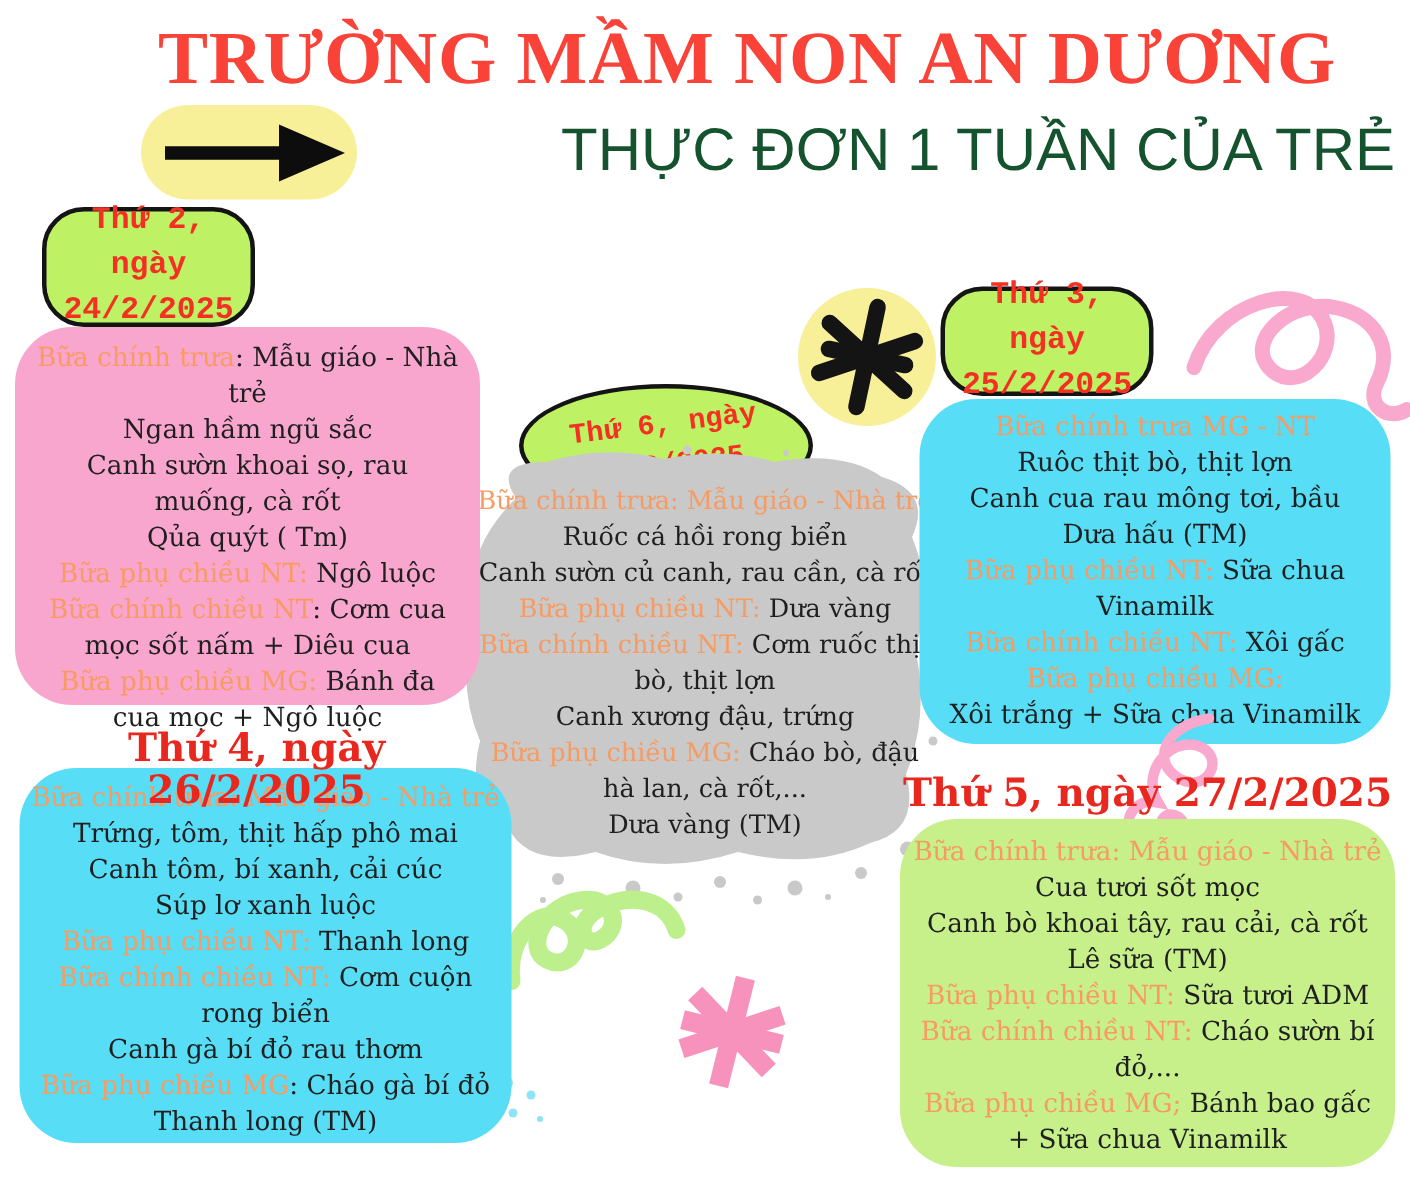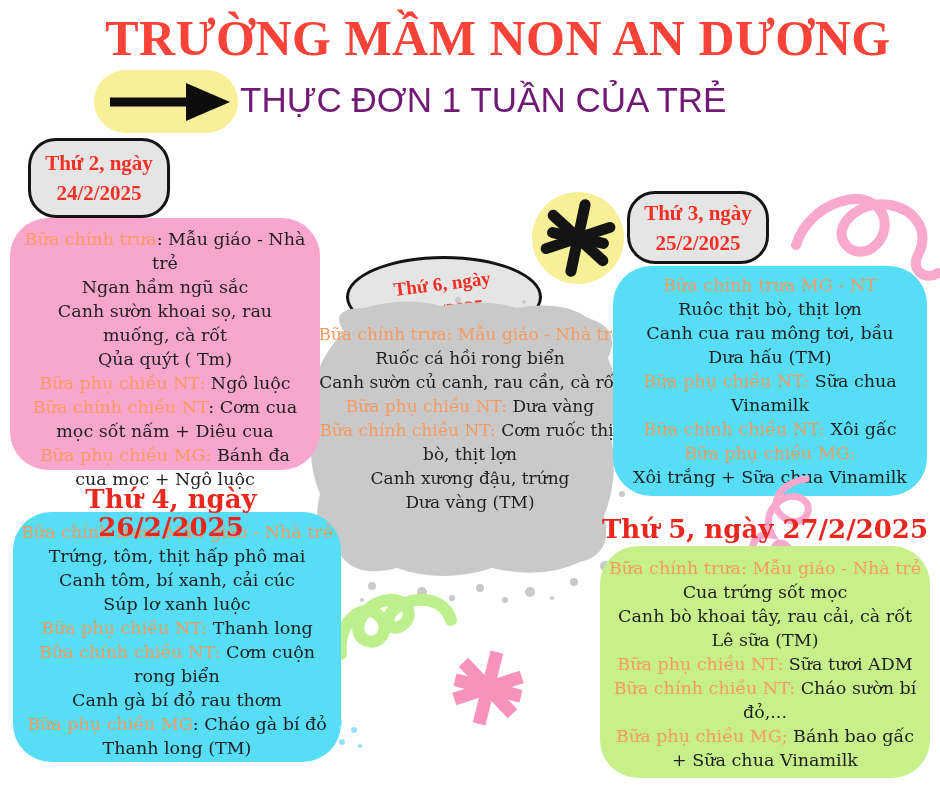--- a/index.html
+++ b/index.html
@@ -6,30 +6,30 @@
   .poster{position:relative;width:940px;height:788px;background:#ffffff;overflow:hidden;
           font-family:"DejaVu Serif",serif;}
   .abs{position:absolute;}
 
   
   .school-name{left:0;top:12px;width:940px;text-align:center;
     font-family:"Liberation Serif",serif;font-weight:bold;font-size:50px;line-height:52px;
     color:#fa4338;letter-spacing:.5px;z-index:2;padding-left:28px;}
   .pill{left:94px;top:70px;width:144px;height:63px;background:#f8f098;border-radius:32px;
     display:flex;align-items:center;justify-content:center;z-index:1;}
-  .menu-title{left:240px;top:79px;width:690px;text-align:left;
-    font-family:"Liberation Sans",sans-serif;font-size:35px;line-height:42px;color:#701a75;z-index:2;}
+  .menu-title{left:240px;top:79px;width:690px;text-align:right;
+    font-family:"Liberation Sans",sans-serif;font-size:40px;line-height:42px;color:#14532d;z-index:2;}
   .date-range{left:250px;top:123px;width:690px;text-align:center;
     font-family:"Liberation Serif",serif;font-style:italic;font-weight:bold;
     font-size:32px;line-height:40px;color:#141414;z-index:2;}
 
   
-  .bubble{background:#e5e5e5;border:3px solid #141414;border-radius:28px;z-index:10;
+  .bubble{background:#bef264;border:3px solid #141414;border-radius:28px;z-index:10;
     display:flex;flex-direction:column;align-items:center;justify-content:center;
-    font-family:Liberation Serif, serif;font-weight:bold;font-size:21px;line-height:30px;
+    font-family:Liberation Mono, monospace;font-weight:bold;font-size:21px;line-height:30px;
     color:#f43024;text-align:center;}
   .bubble-mon{left:28px;top:138px;width:136px;height:74px;}
   .bubble-tue{left:627px;top:191px;width:136px;height:67px;}
   .bubble-fri{left:346px;top:256px;width:190px;height:76px;border-radius:50%;z-index:2;}
   .bubble-fri .rot{transform:rotate(-7deg);font-size:19px;line-height:27px;font-weight:600;}
 
   .day-heading{font-family:"DejaVu Serif",serif;font-weight:bold;font-size:26px;line-height:28px;
     color:#e8281f;text-align:center;z-index:8;}
   .heading-wed{left:13px;top:485px;width:316px;}
   .heading-thu{left:600px;top:515px;width:330px;}
@@ -193,32 +193,33 @@
         <div class="menu-line"><span class="lbl">Bữa chính chiều NT:</span><span> Cơm cuộn rong biển</span></div>
         <div class="menu-line"><span>Canh gà bí đỏ rau thơm</span></div>
         <div class="menu-line"><span class="lbl">Bữa phụ chiều MG</span><span>: Cháo gà bí đỏ</span></div>
         <div class="menu-line"><span>Thanh long (TM)</span></div>
       </div>
   </section>
 
   <section class="abs card card-thu">
     <div class="menu">
         <div class="menu-line"><span class="lbl">Bữa chính trưa: Mẫu giáo - Nhà trẻ</span></div>
-        <div class="menu-line"><span>Cua trứng sốt mọc</span></div>
+        <div class="menu-line"><span>Cua tươi sốt mọc</span></div>
         <div class="menu-line"><span>Canh bò khoai tây, rau cải, cà rốt</span></div>
         <div class="menu-line"><span>Lê sữa (TM)</span></div>
         <div class="menu-line"><span class="lbl">Bữa phụ chiều NT:</span><span> Sữa tươi ADM</span></div>
         <div class="menu-line"><span class="lbl">Bữa chính chiều NT:</span><span> Cháo sườn bí đỏ,...</span></div>
         <div class="menu-line"><span class="lbl">Bữa phụ chiều MG;</span><span> Bánh bao gấc + Sữa chua Vinamilk</span></div>
       </div>
   </section>
 
   <div class="abs menu-fri">
       <div class="menu-line"><span class="lbl">Bữa chính trưa: Mẫu giáo - Nhà trẻ</span></div>
       <div class="menu-line"><span>Ruốc cá hồi rong biển</span></div>
       <div class="menu-line"><span>Canh sườn củ canh, rau cần, cà rốt</span></div>
       <div class="menu-line"><span class="lbl">Bữa phụ chiều NT:</span><span> Dưa vàng</span></div>
       <div class="menu-line"><span class="lbl">Bữa chính chiều NT:</span><span> Cơm ruốc thịt bò, thịt lợn</span></div>
       <div class="menu-line"><span>Canh xương đậu, trứng</span></div>
+      <div class="menu-line"><span class="lbl">Bữa phụ chiều MG:</span><span> Cháo bò, đậu hà lan, cà rốt,...</span></div>
       <div class="menu-line"><span>Dưa vàng (TM)</span></div>
     </div>
 
 </div>
 
 </body></html>

